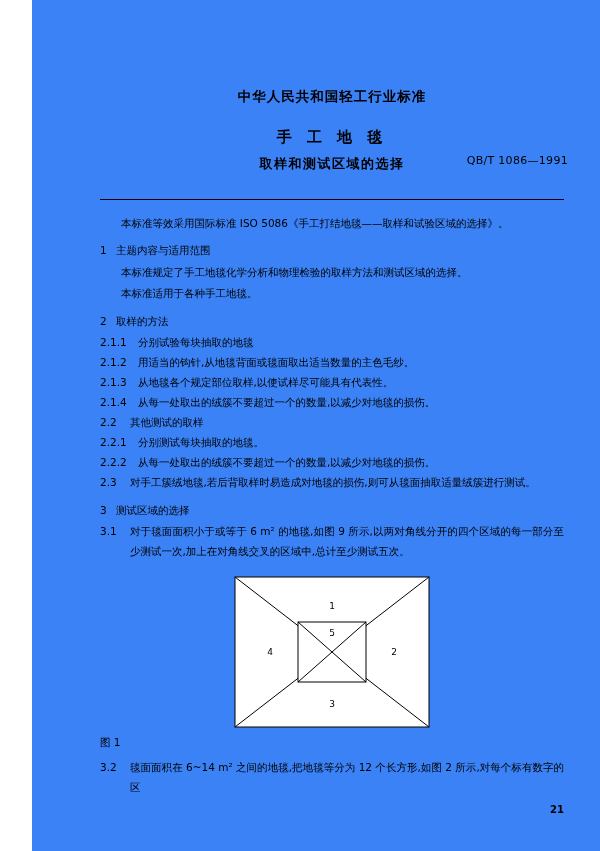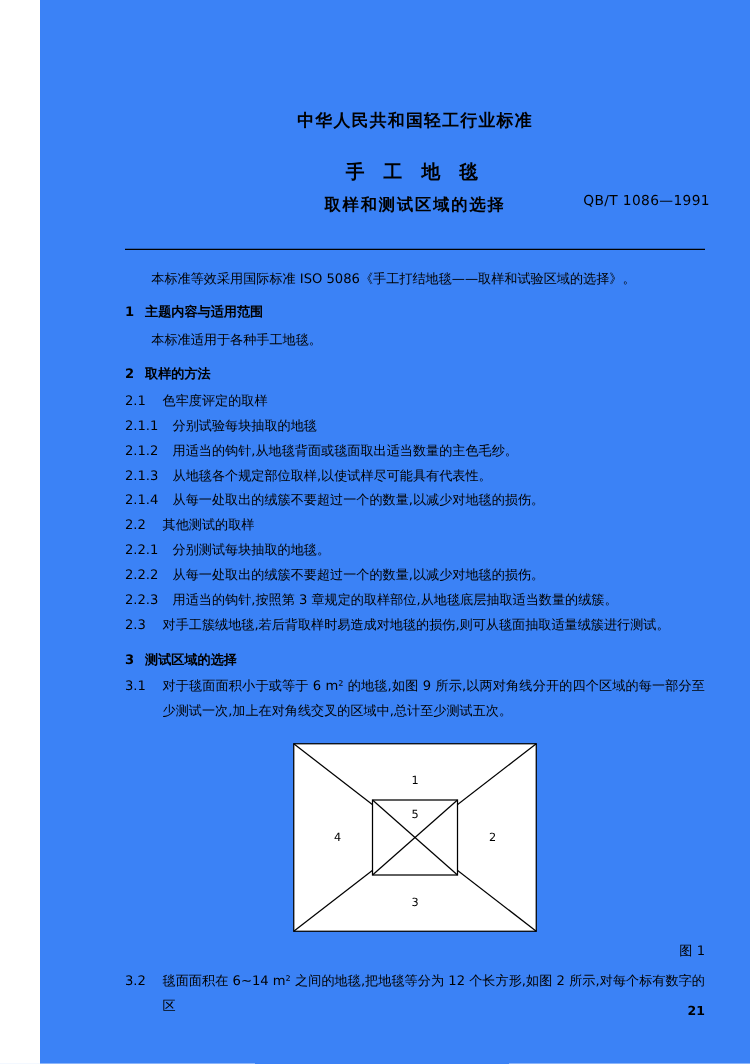--- a/index.html
+++ b/index.html
@@ -68,21 +68,21 @@
     font-size: 10.5px;
     line-height: 1.85;
     text-align: justify;
     margin: 0 0 2px 0;
   }
   .indent2 {
     text-indent: 21px;
   }
   .sec-head {
     font-size: 10.5px;
-    font-weight: bold;
+    font-weight: normal;
     line-height: 1.85;
     margin: 8px 0 2px 0;
   }
   .sec-head .num {
     display: inline-block;
     width: 16px;
   }
   .item {
     font-size: 10.5px;
     line-height: 1.9;
@@ -104,21 +104,21 @@
     margin: 14px 0 4px 0;
     display: flex;
     justify-content: center;
   }
   .fig-box {
     position: relative;
     width: 196px;
     height: 152px;
   }
   .fig-caption {
-    text-align: right;
+    text-align: left;
     font-size: 10.5px;
     margin-top: 8px;
   }
   .footer {
     position: absolute;
     left: 68px;
     right: 68px;
     bottom: 58px;
     border-top: 1px solid #000;
     padding-top: 5px;
@@ -150,30 +150,27 @@
       <div class="doc-code">QB/T 1086—1991</div>
     </div>
 
     <hr class="rule">
 
     <p class="para indent2">本标准等效采用国际标准 ISO 5086《手工打结地毯——取样和试验区域的选择》。</p>
 
     <div class="sec-head">
       <span class="num">1</span><span>主题内容与适用范围</span>
     </div>
+    <p class="para indent2">本标准规定了手工地毯化学分析和物理检验的取样方法和测试区域的选择。</p>
     <p class="para indent2">本标准适用于各种手工地毯。</p>
 
     <div class="sec-head">
       <span class="num">2</span><span>取样的方法</span>
     </div>
 
-    <div class="item item-wide">
-      <span class="num">2.1</span>
-      <span class="txt">色牢度评定的取样</span>
-    </div>
     <div class="item">
       <span class="num">2.1.1</span>
       <span class="txt">分别试验每块抽取的地毯</span>
     </div>
     <div class="item">
       <span class="num">2.1.2</span>
       <span class="txt">用适当的钩针,从地毯背面或毯面取出适当数量的主色毛纱。</span>
     </div>
     <div class="item">
       <span class="num">2.1.3</span>
@@ -187,24 +184,20 @@
       <span class="num">2.2</span>
       <span class="txt">其他测试的取样</span>
     </div>
     <div class="item">
       <span class="num">2.2.1</span>
       <span class="txt">分别测试每块抽取的地毯。</span>
     </div>
     <div class="item">
       <span class="num">2.2.2</span>
       <span class="txt">从每一处取出的绒簇不要超过一个的数量,以减少对地毯的损伤。</span>
-    </div>
-    <div class="item">
-      <span class="num">2.2.3</span>
-      <span class="txt">用适当的钩针,按照第 3 章规定的取样部位,从地毯底层抽取适当数量的绒簇。</span>
     </div>
     <div class="item item-wide">
       <span class="num">2.3</span>
       <span class="txt">对手工簇绒地毯,若后背取样时易造成对地毯的损伤,则可从毯面抽取适量绒簇进行测试。</span>
     </div>
 
     <div class="sec-head">
       <span class="num">3</span><span>测试区域的选择</span>
     </div>
     <div class="item item-wide">

